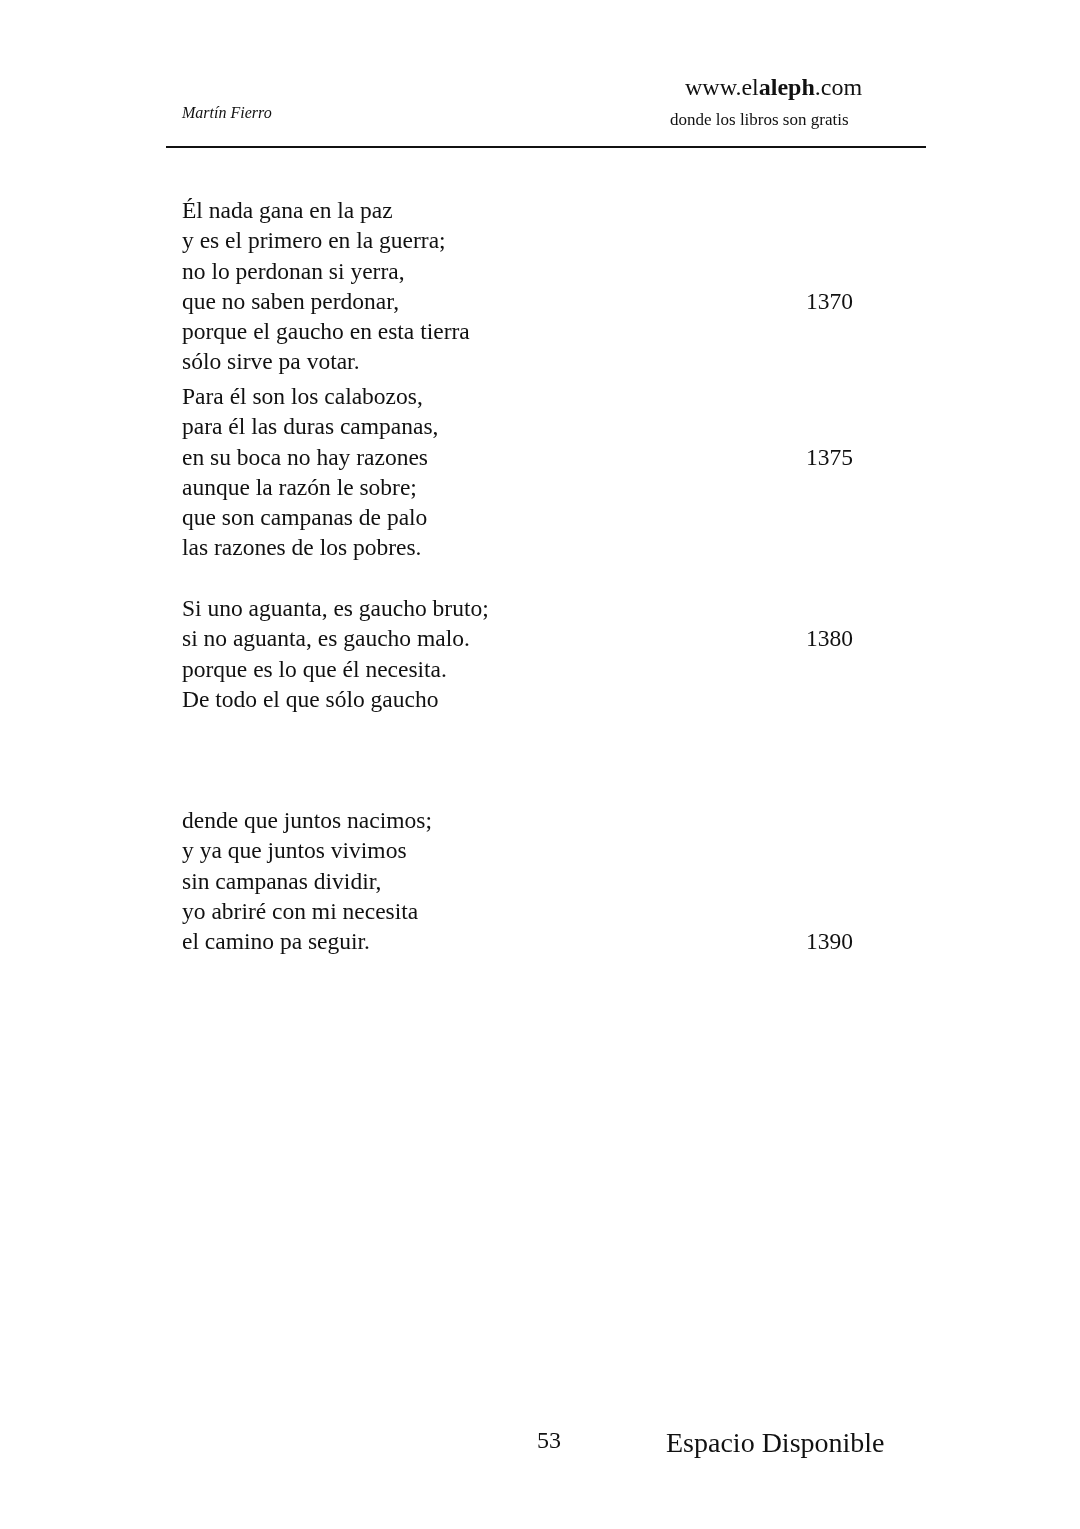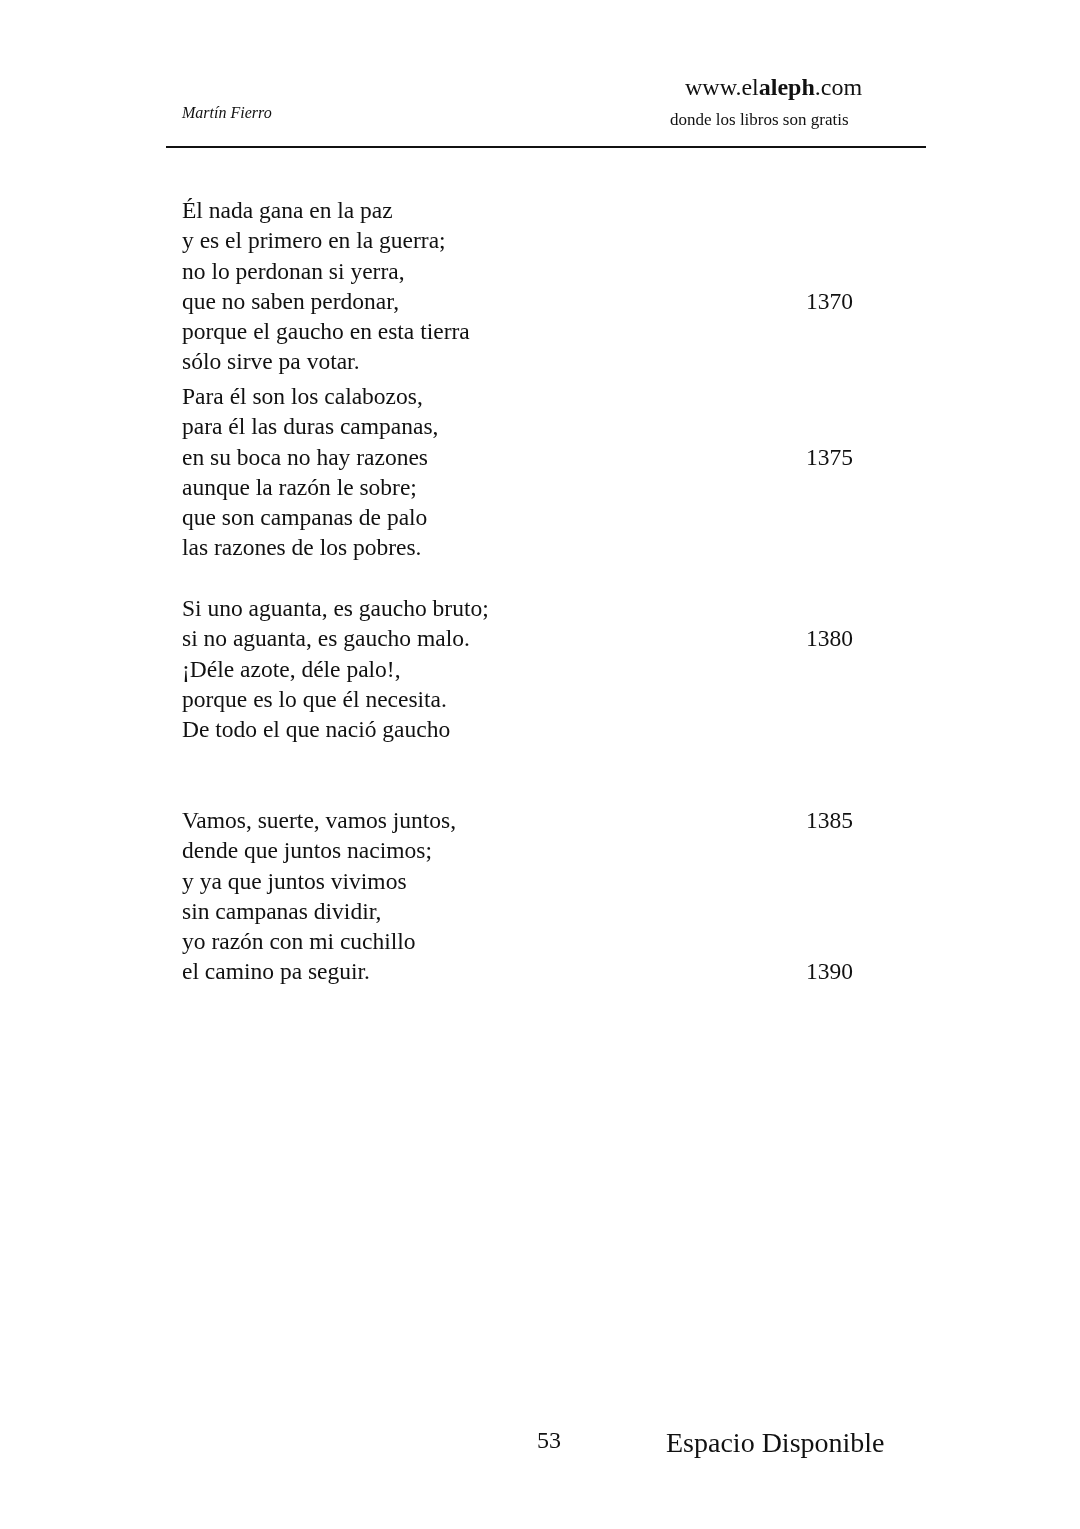--- a/index.html
+++ b/index.html
@@ -37,28 +37,26 @@
       <div class="line"><span>Para él son los calabozos,</span></div>
       <div class="line"><span>para él las duras campanas,</span></div>
       <div class="line"><span>en su boca no hay razones</span><span class="num">1375</span></div>
       <div class="line"><span>aunque la razón le sobre;</span></div>
       <div class="line"><span>que son campanas de palo</span></div>
       <div class="line"><span>las razones de los pobres.</span></div>
     </div>
     <div class="stanza" style="top: 593px;">
       <div class="line"><span>Si uno aguanta, es gaucho bruto;</span></div>
       <div class="line"><span>si no aguanta, es gaucho malo.</span><span class="num">1380</span></div>
-      <div class="line"><span>¡Déle azote, déle palo!,</span></div>
       <div class="line"><span>porque es lo que él necesita.</span></div>
-      <div class="line"><span>De todo el que nació gaucho</span></div>
+      <div class="line"><span>De todo el que sólo gaucho</span></div>
     </div>
     <div class="stanza" style="top: 805px;">
-      <div class="line"><span>Vamos, suerte, vamos juntos,</span><span class="num">1385</span></div>
       <div class="line"><span>dende que juntos nacimos;</span></div>
       <div class="line"><span>y ya que juntos vivimos</span></div>
       <div class="line"><span>sin campanas dividir,</span></div>
-      <div class="line"><span>yo razón con mi cuchillo</span></div>
+      <div class="line"><span>yo abriré con mi necesita</span></div>
       <div class="line"><span>el camino pa seguir.</span><span class="num">1390</span></div>
     </div>
   </div>
 
 <div class="page-num">53</div>
 <div class="footer-note">Espacio Disponible</div>
 
 </body></html>

